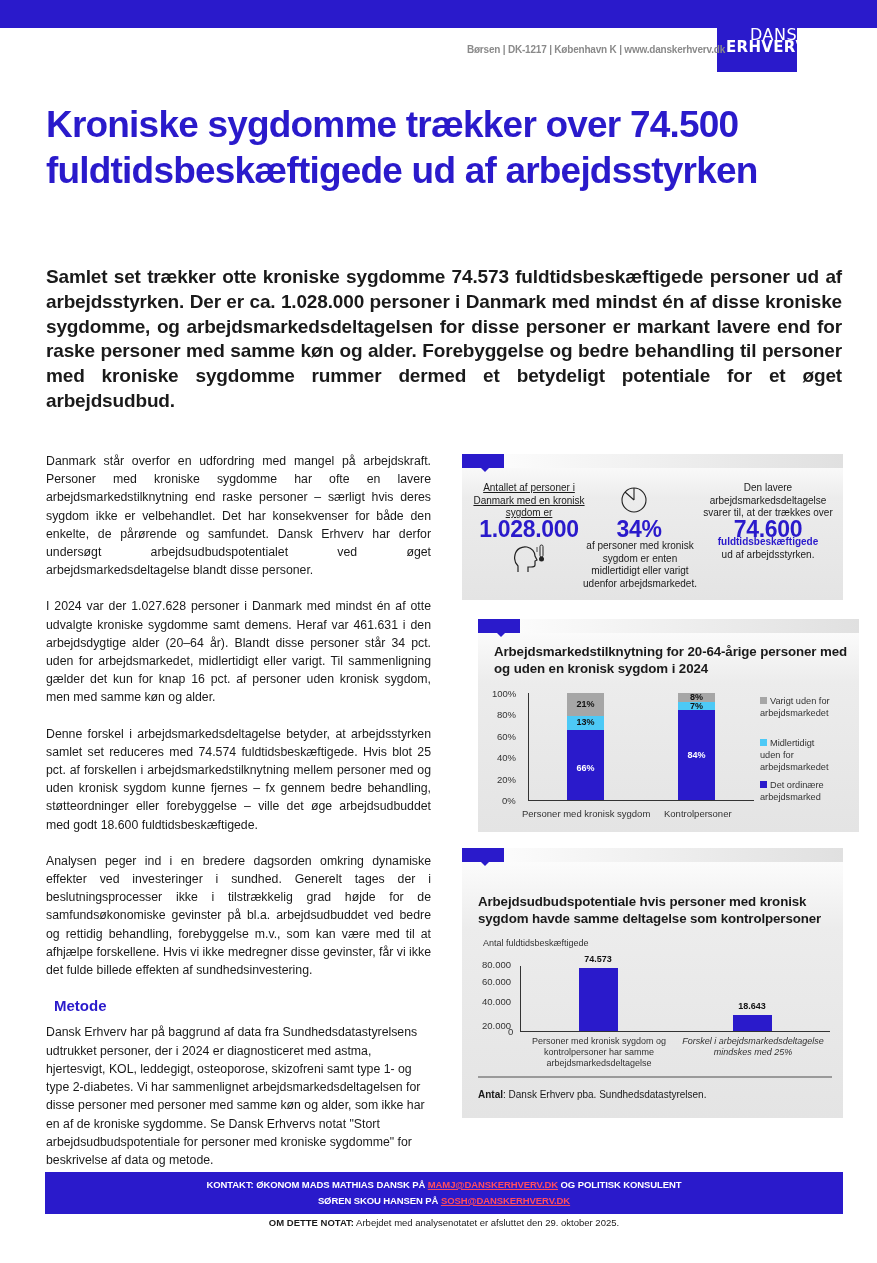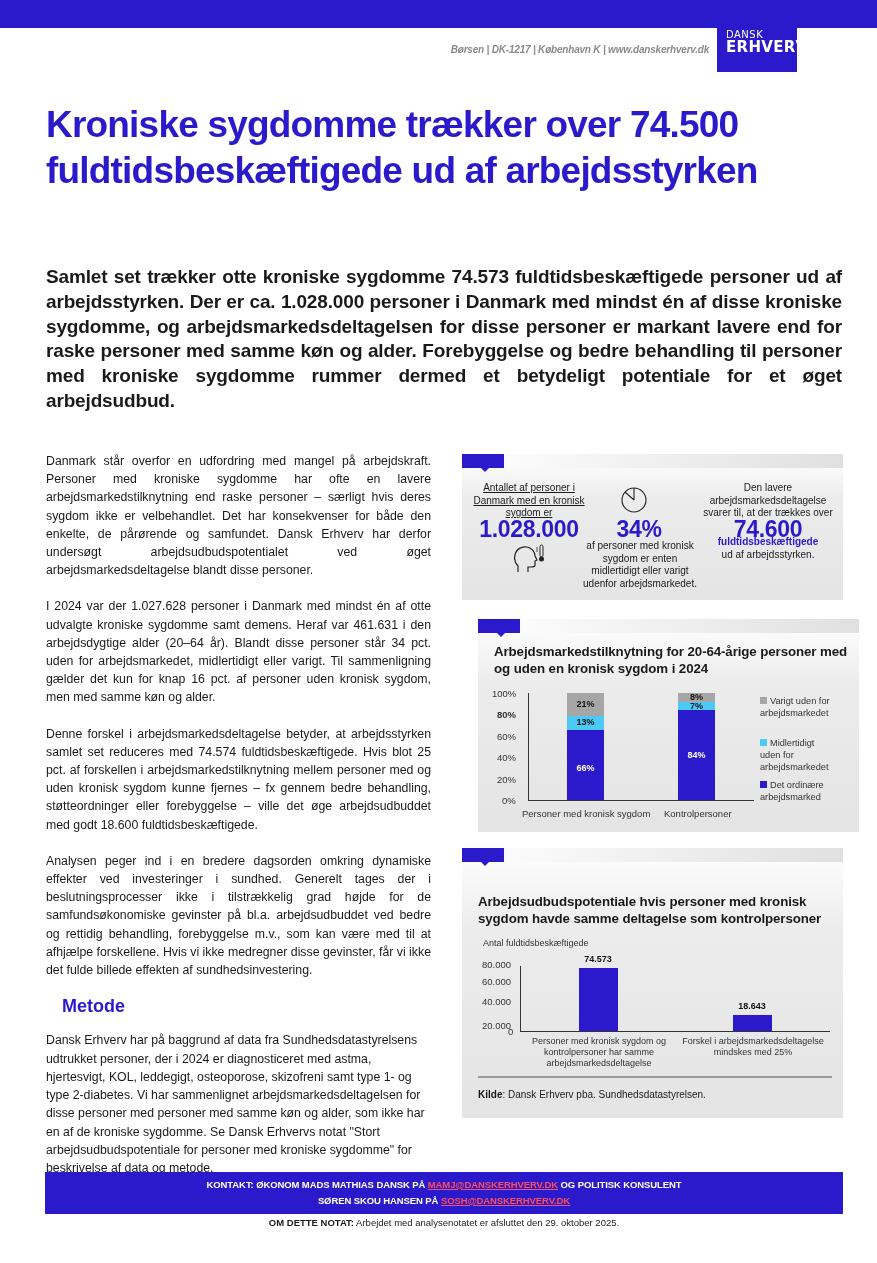--- a/index.html
+++ b/index.html
@@ -2,33 +2,33 @@
 <html><head>
 <meta charset="utf-8">
 <style>
   * { box-sizing: border-box; margin: 0; padding: 0; }
   html, body { width: 877px; height: 1263px; background: #ffffff; overflow: hidden; }
   body { position: relative; font-family: "Liberation Sans", sans-serif; color: #1a1a1a; }
 
   .topbar { position: absolute; left: 0; top: 0; width: 877px; height: 28px; background: #2a1acb; }
   .logo-box { position: absolute; left: 717px; top: 28px; width: 80px; height: 44px; background: #2a1acb; color: #fff;
               padding: 0 0 0 9px; line-height: 13px; }
-  .logo-box .l1 { font-family: "DejaVu Sans", sans-serif; font-size: 10px; letter-spacing: 0.5px; display: block; font-weight: normal; padding-top: 0px; }
+  .logo-box .l1 { font-family: "DejaVu Sans", sans-serif; font-size: 16px; letter-spacing: 0.5px; display: block; font-weight: normal; padding-top: 0px; margin-left: 24px; }
   .logo-box .l2 { font-family: "DejaVu Sans", sans-serif; font-size: 15px; font-weight: bold; letter-spacing: 0.3px; display: block; }
-  .address { position: absolute; right: 168px; top: 44px; font-size: 10px; color: #8a8a8a; font-weight: bold; letter-spacing: -0.2px; font-style: italic; }
+  .address { position: absolute; right: 152px; top: 44px; font-size: 10px; color: #8a8a8a; font-weight: bold; letter-spacing: -0.2px; }
 
   .title { position: absolute; left: 46px; top: 102px; width: 760px; font-family: "Liberation Sans", sans-serif; font-weight: bold;
            font-size: 37px; line-height: 46px; color: #2a1acb; letter-spacing: -0.8px; }
 
   .lead { position: absolute; left: 46px; top: 265px; width: 796px; font-size: 19px; line-height: 24.8px; font-weight: bold; color: #1a1a1a;
           text-align: justify; letter-spacing: -0.15px; }
 
   .body-col { position: absolute; left: 46px; top: 452px; width: 385px; font-size: 12.3px; line-height: 18.2px; color: #1a1a1a; }
   .body-col p { text-align: justify; margin-bottom: 18px; }
-  .body-col .metode-h { color: #2a1acb; font-weight: bold; font-size: 18px; margin: 16px; }
+  .body-col .metode-h { color: #2a1acb; font-weight: bold; font-size: 15px; margin: 8px; }
   .body-col .metode-p { margin-top: 0; text-align: left; }
 
   .panel { position: absolute; left: 462px; width: 381px; background: linear-gradient(to bottom, #ffffff 0%, #ececec 30%, #e4e4e4 100%); }
   .panel-tab { position: absolute; left: 0; top: 0; width: 381px; height: 14px; background: linear-gradient(to right, #ffffff 0%, #e0e0e0 100%); }
   .panel-tab .badge { position: absolute; left: 0; top: 0; width: 42px; height: 14px; background: #2a1acb; }
   .panel-tab .badge:after { content: ""; position: absolute; left: 19px; top: 14px; border-left: 4px solid transparent; border-right: 4px solid transparent; border-top: 4px solid #2a1acb; }
 
   
   .fact { top: 454px; height: 146px; }
   .fact .cell { position: absolute; text-align: center; font-size: 10px; line-height: 12.5px; color: #1a1a1a; }
@@ -107,21 +107,21 @@
   <div class="cell" style="left:236px; top:95px; width:140px;">ud af arbejdsstyrken.</div>
 </div>
 
 <div class="panel c1">
   <div class="panel-tab">
       <div class="badge"></div>
     </div>
   <div class="chart-title" style="top:24px; width:360px;">Arbejdsmarkedstilknytning for 20-64-årige personer med og uden en kronisk sygdom i 2024</div>
 
   <div class="axis-lbl" style="left:14px; top:69px;">100%</div>
-  <div class="axis-lbl" style="left:19px; top:90px;font-weight:bold;">80%</div>
+  <div class="axis-lbl" style="left:19px; top:90px;">80%</div>
   <div class="axis-lbl" style="left:19px; top:112px;">60%</div>
   <div class="axis-lbl" style="left:19px; top:133px;">40%</div>
   <div class="axis-lbl" style="left:19px; top:155px;">20%</div>
   <div class="axis-lbl" style="left:24px; top:176px;">0%</div>
 
   <div style="position:absolute; left:50px; top:74px; width:1px; height:108px; background:#333;"></div>
   <div style="position:absolute; left:50px; top:181px; width:226px; height:1px; background:#333;"></div>
 
   <div class="bar" style="left:89px; top:74px; width:37px; height:23px; background:#a6a6a6;"></div>
   <div class="bar" style="left:89px; top:97px; width:37px; height:14px; background:#4dc9f6;"></div>
@@ -160,23 +160,23 @@
 
   <div style="position:absolute; left:58px; top:118px; width:1px; height:66px; background:#333;"></div>
   <div style="position:absolute; left:58px; top:183px; width:310px; height:1px; background:#333;"></div>
 
   <div class="bar" style="left:117px; top:120px; width:39px; height:63px; background:#2a1acb;"></div>
   <div class="bar-lbl" style="left:110px; top:106px; width:52px; color:#111;">74.573</div>
   <div class="bar" style="left:271px; top:167px; width:39px; height:16px; background:#2a1acb;"></div>
   <div class="bar-lbl" style="left:264px; top:153px; width:52px; color:#111;">18.643</div>
 
   <div class="axis-lbl" style="left:64px; top:188px; width:146px; text-align:center; font-size:9px; line-height:11px;">Personer med kronisk sygdom og kontrolpersoner har samme arbejdsmarkedsdeltagelse</div>
-  <div class="axis-lbl" style="left:214px; top:188px; width:154px; text-align:center; font-size:9px; line-height:11px;">Forskel i arbejdsmarkedsdeltagelse mindskes med 25%</div>
+  <div class="axis-lbl" style="left:214px; top:188px; width:154px; text-align:center; font-size:9px; line-height:11px;font-style:italic;">Forskel i arbejdsmarkedsdeltagelse mindskes med 25%</div>
 
   <div style="position:absolute; left:16px; top:228px; width:354px; height:2px; background:#9a9a9a;"></div>
-  <div style="position:absolute; left:16px; top:241px; font-size:10px; color:#1a1a1a;"><b>Kilde</b><span>: Dansk Erhverv pba. Sundhedsdatastyrelsen.</span></div>
+  <div style="position:absolute; left:16px; top:241px; font-size:10px; color:#1a1a1a;"><b>Antal</b><span>: Dansk Erhverv pba. Sundhedsdatastyrelsen.</span></div>
 </div>
 
 <div class="footer-bar">
   <div><span>KONTAKT:  ØKONOM MADS MATHIAS DANSK PÅ </span><a class="mail">MAMJ@DANSKERHVERV.DK</a><span> OG POLITISK KONSULENT</span></div>
   <div><span>SØREN SKOU HANSEN PÅ </span><a class="mail">SOSH@DANSKERHVERV.DK</a></div>
 </div>
 <div class="footer-note"><b>OM DETTE NOTAT:</b><span> Arbejdet med analysenotatet er afsluttet den 29. oktober 2025.</span></div>
 
 </body></html>

